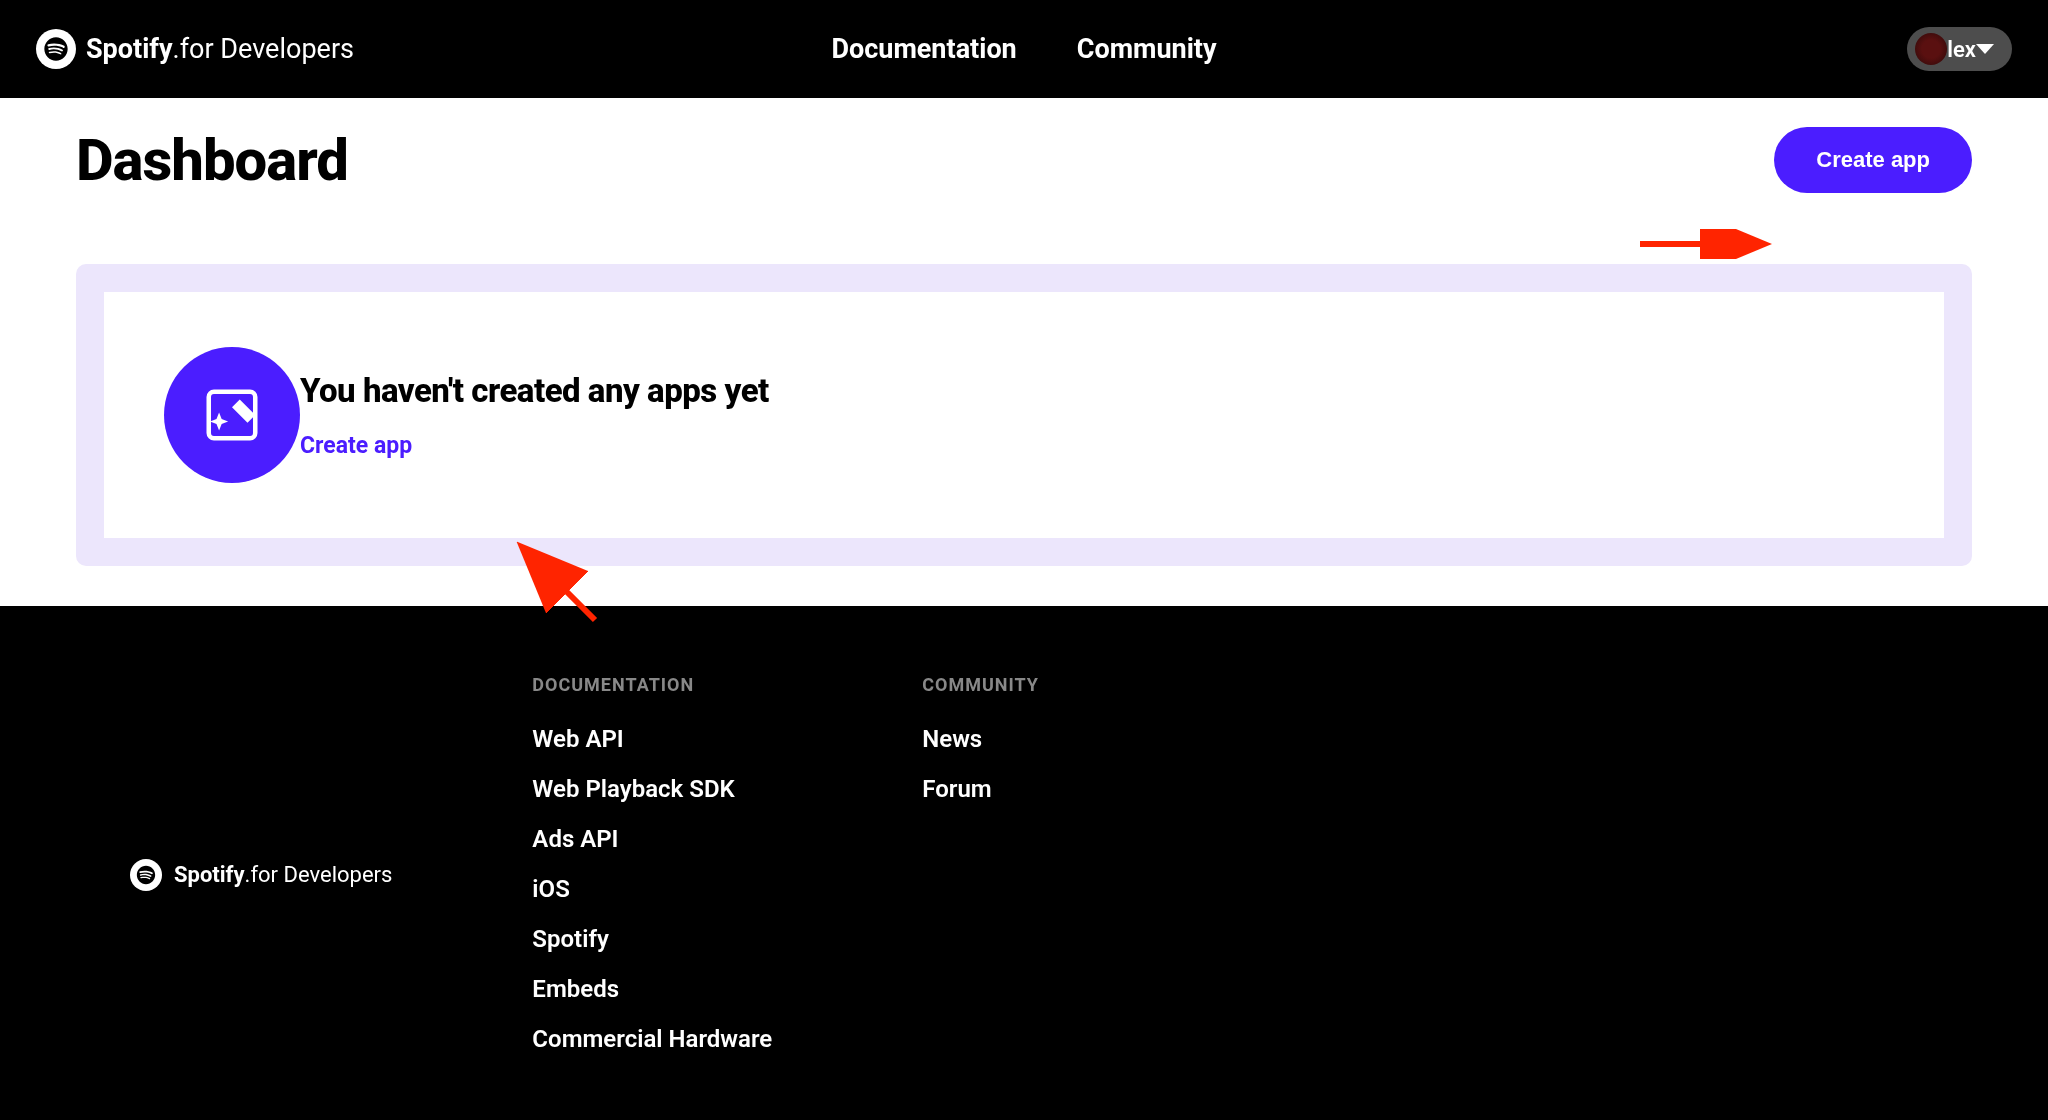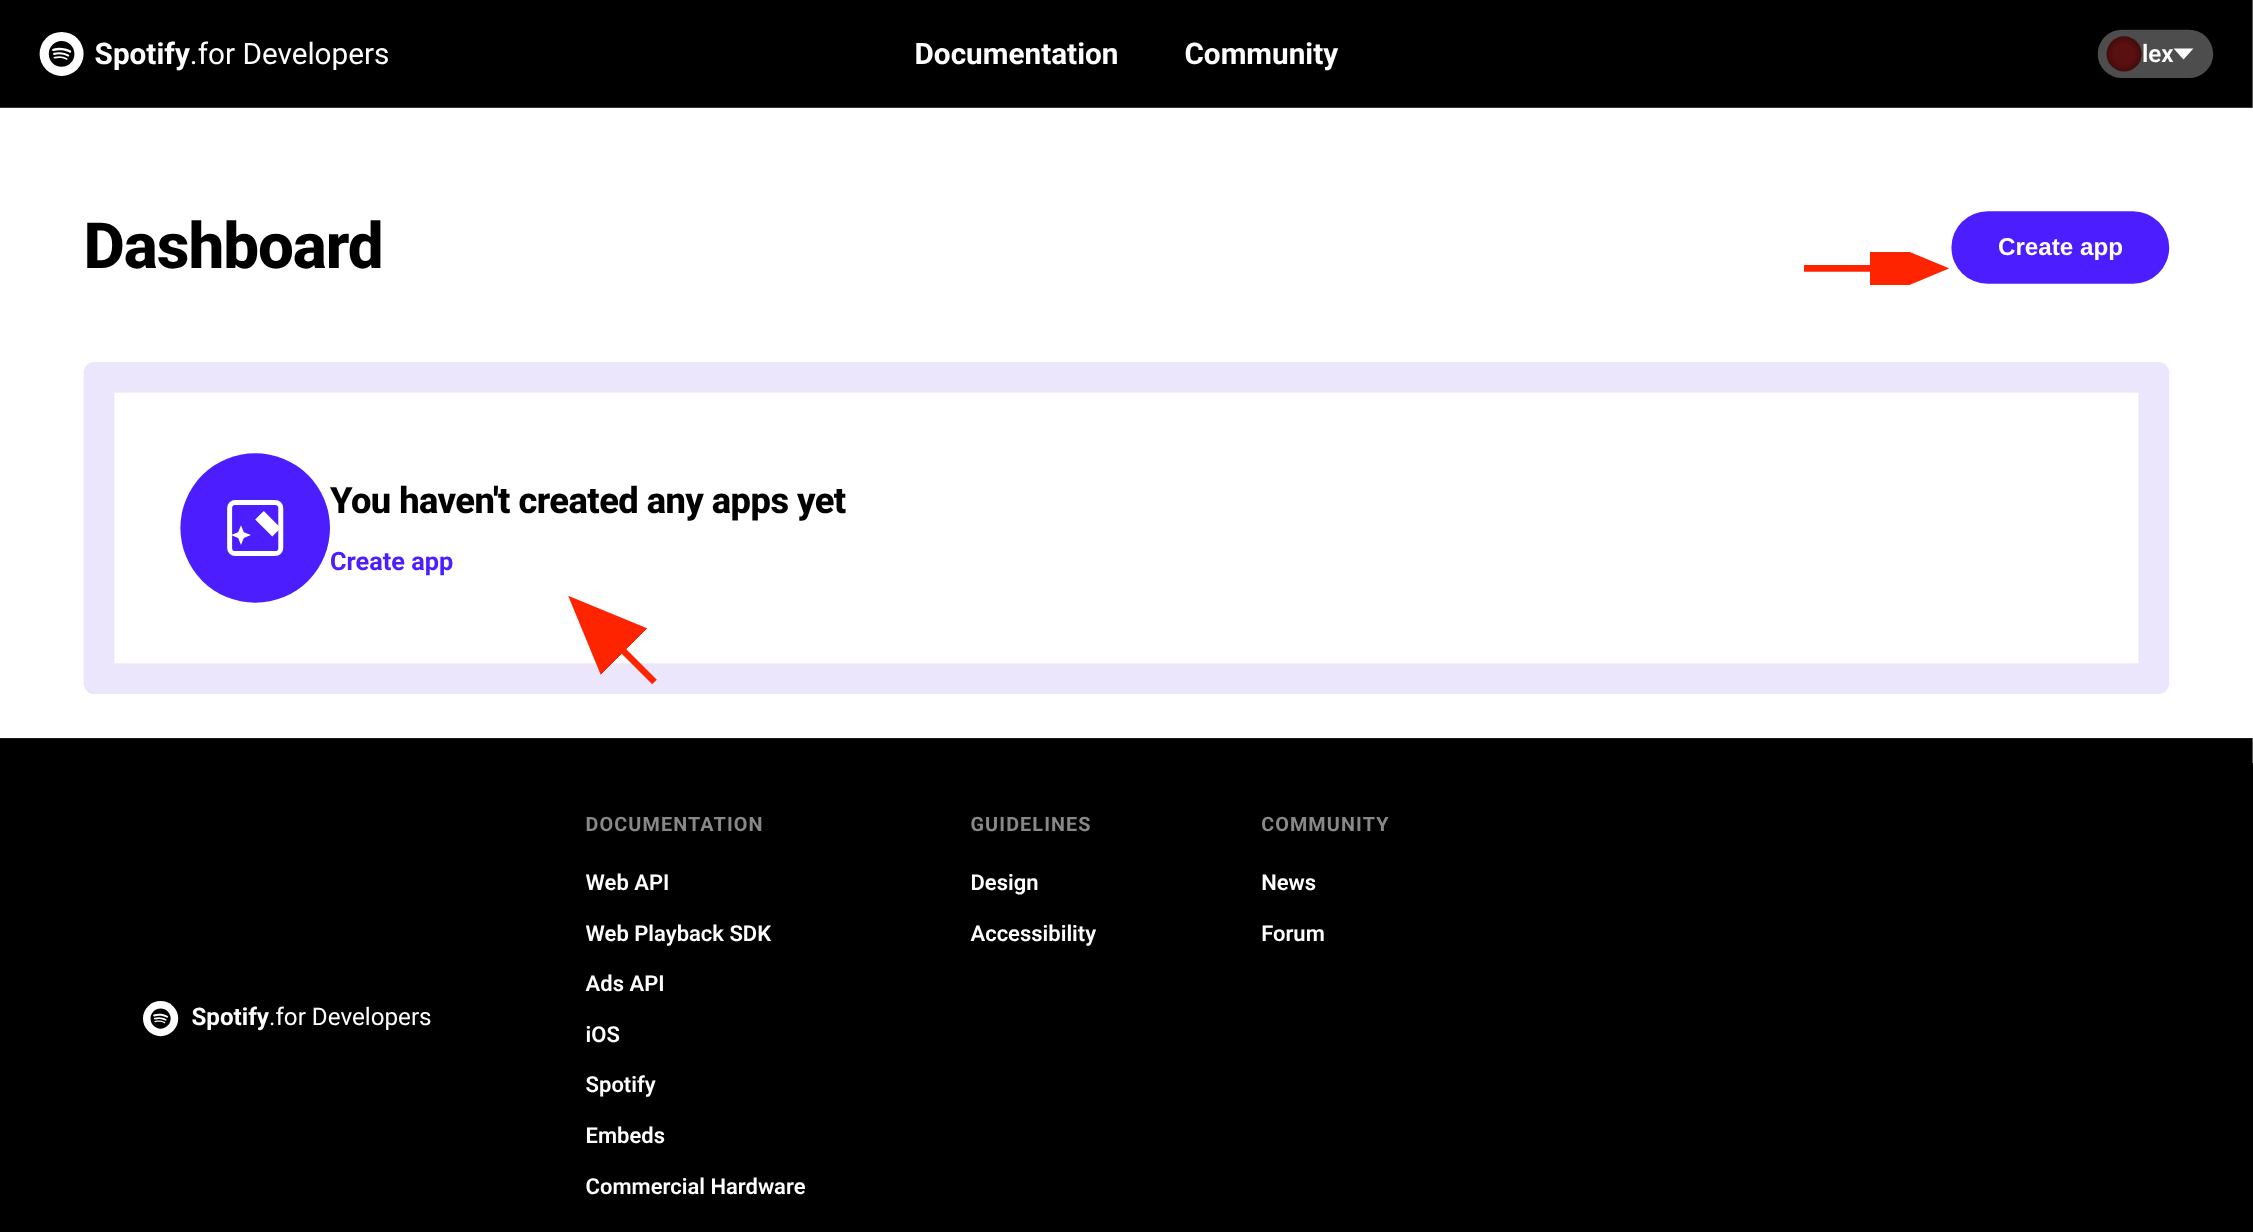--- a/index.html
+++ b/index.html
@@ -79,23 +79,22 @@
       font-weight: 600;
     }
     .chevron-down {
       width: 0;
       height: 0;
       border-left: 9px solid transparent;
       border-right: 9px solid transparent;
       border-top: 10px solid #ffffff;
     }
     .main {
-      padding: 45px 76px 40px;
+      padding: 28px 76px 40px;
       position: relative;
-      margin-top: 48px;
     }
     .title-row {
       display: flex;
       justify-content: space-between;
       align-items: center;
       margin-bottom: 70px;
     }
     .page-title {
       font-size: 58px;
       font-weight: 800;
@@ -194,21 +193,21 @@
     .footer-col h4 {
       color: #888888;
       font-size: 18px;
       font-weight: 700;
       letter-spacing: 1px;
       margin-bottom: 30px;
     }
     .footer-col a {
       display: block;
       color: #ffffff;
-      font-size: 20px;
+      font-size: 24px;
       font-weight: 600;
       margin-bottom: 22px;
       cursor: pointer;
       text-decoration: none;
     }
   </style>
 </head>
 <body>
 
 <header class="header">
@@ -290,23 +289,18 @@
         <h4>DOCUMENTATION</h4>
         <a>Web API</a>
         <a>Web Playback SDK</a>
         <a>Ads API</a>
         <a>iOS</a>
         <a>Spotify</a>
         <a>Embeds</a>
         <a>Commercial Hardware</a>
       </div>
       <div class="footer-col">
-        <h4>GUIDELINES</h4>
-        <a>Design</a>
-        <a>Accessibility</a>
-      </div>
-      <div class="footer-col">
         <h4>COMMUNITY</h4>
         <a>News</a>
         <a>Forum</a>
       </div>
     </div>
 </footer>
 
 </body></html>

